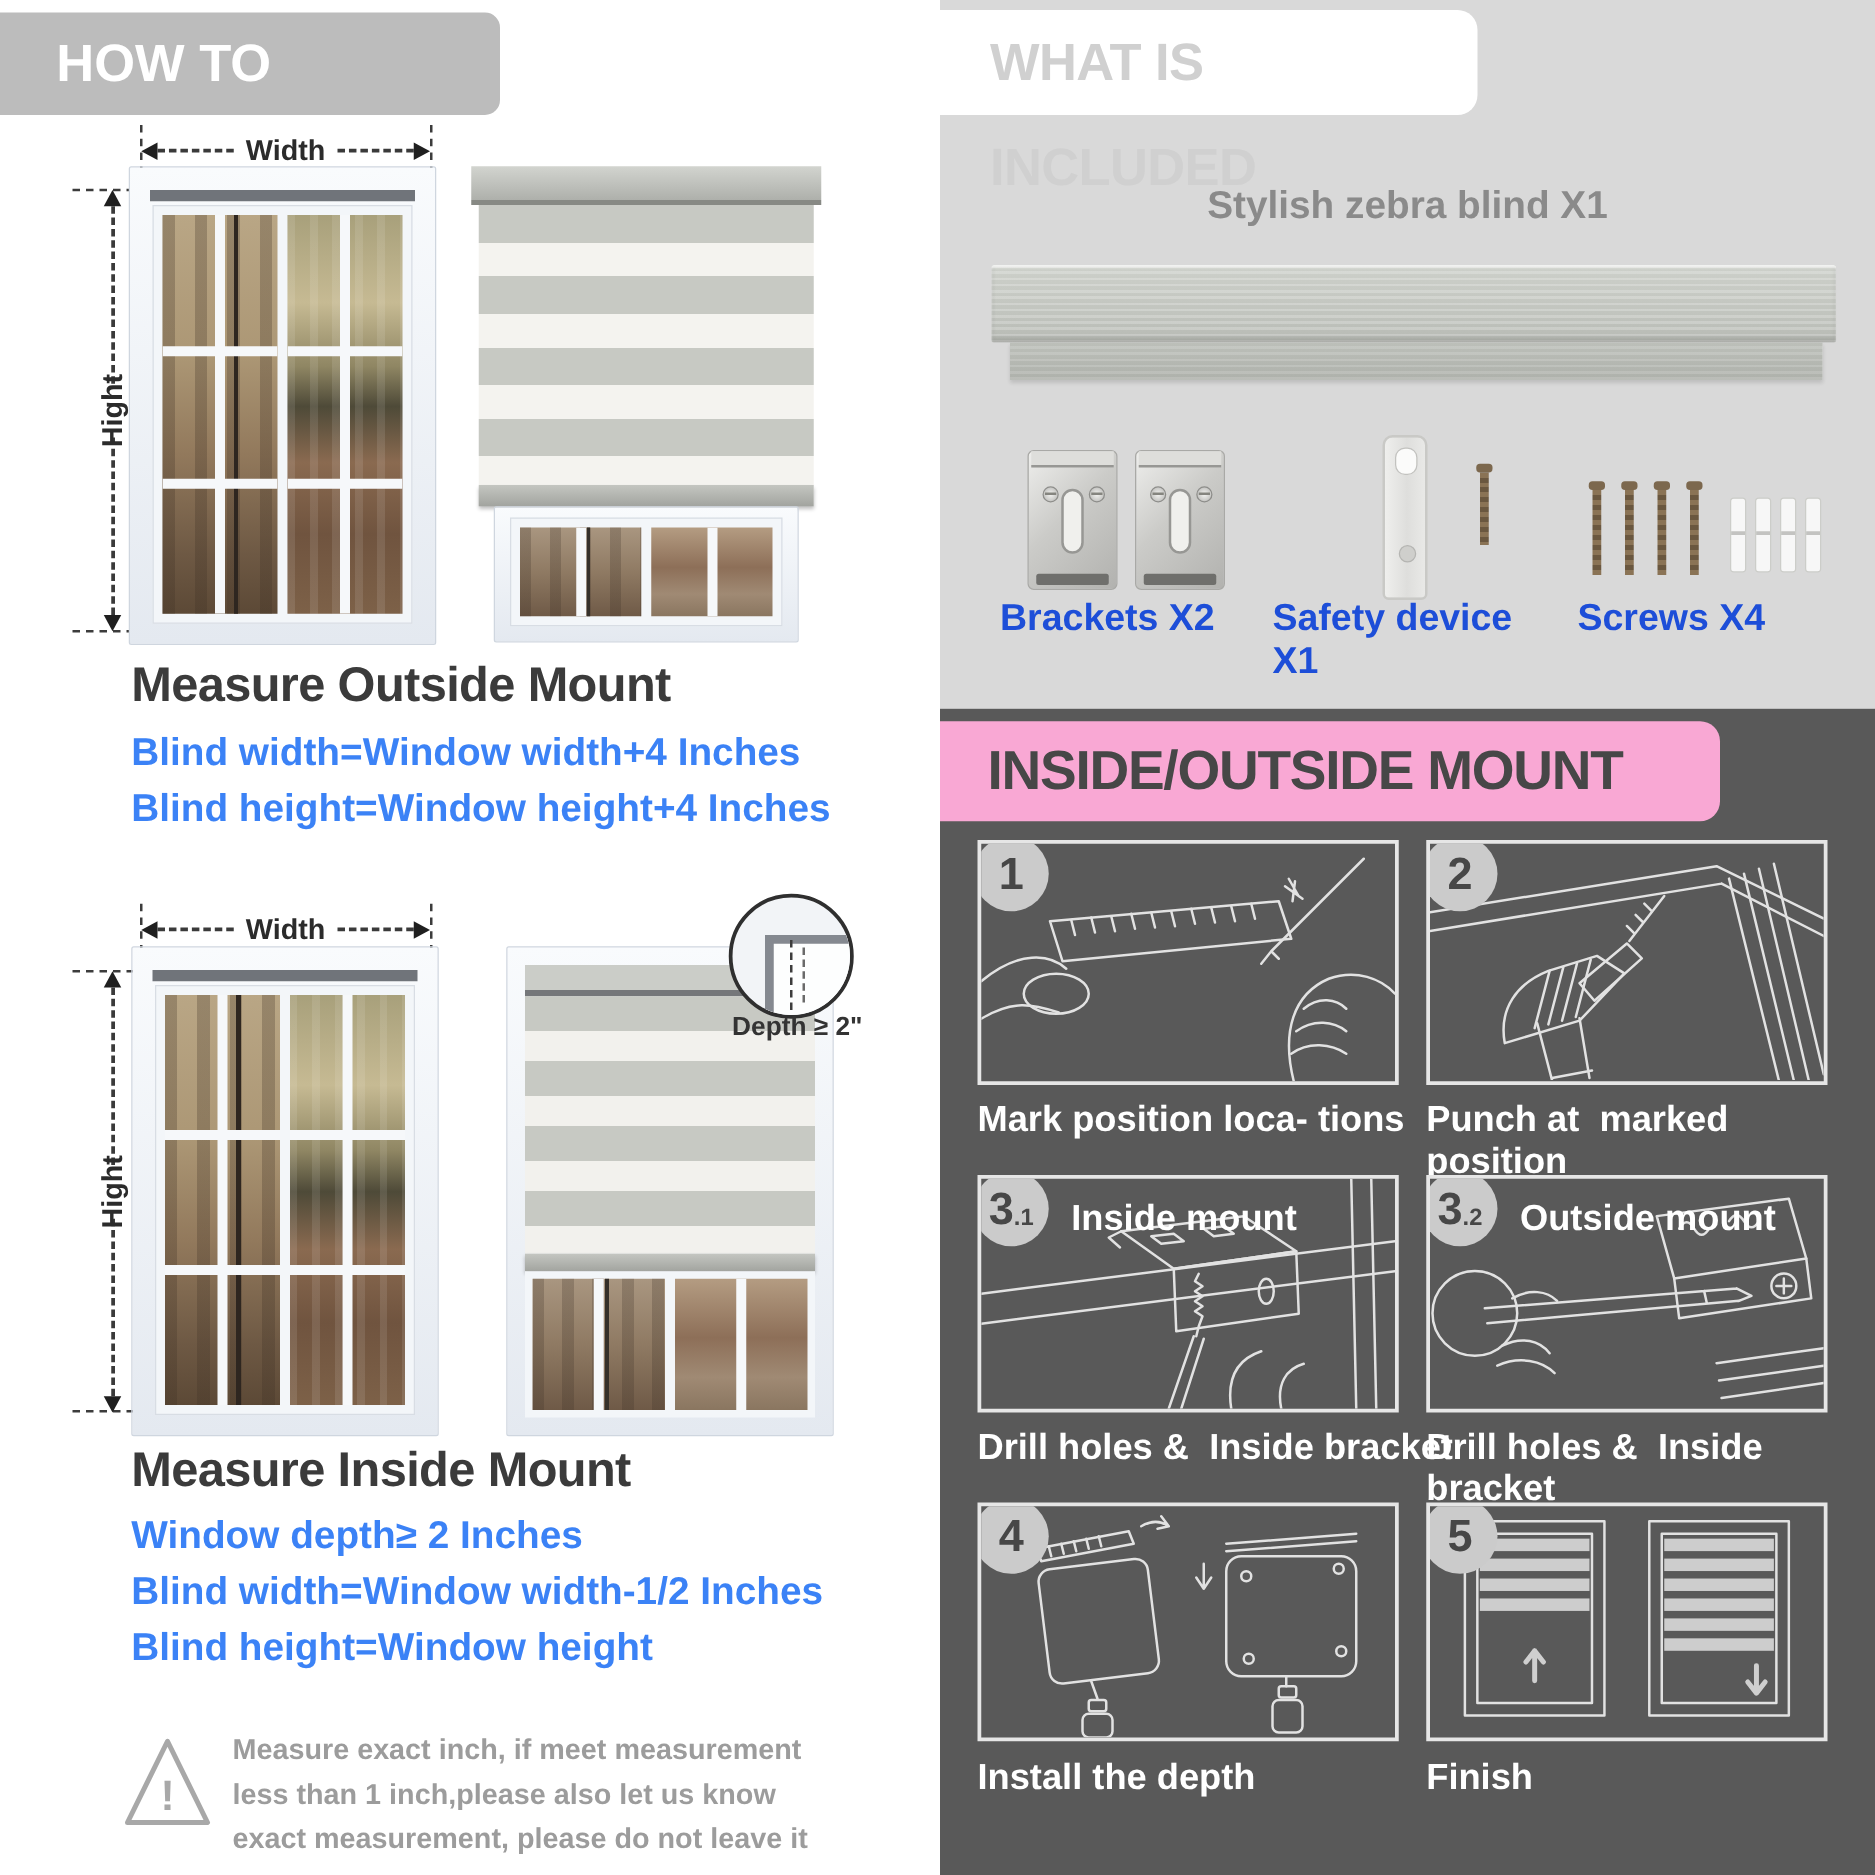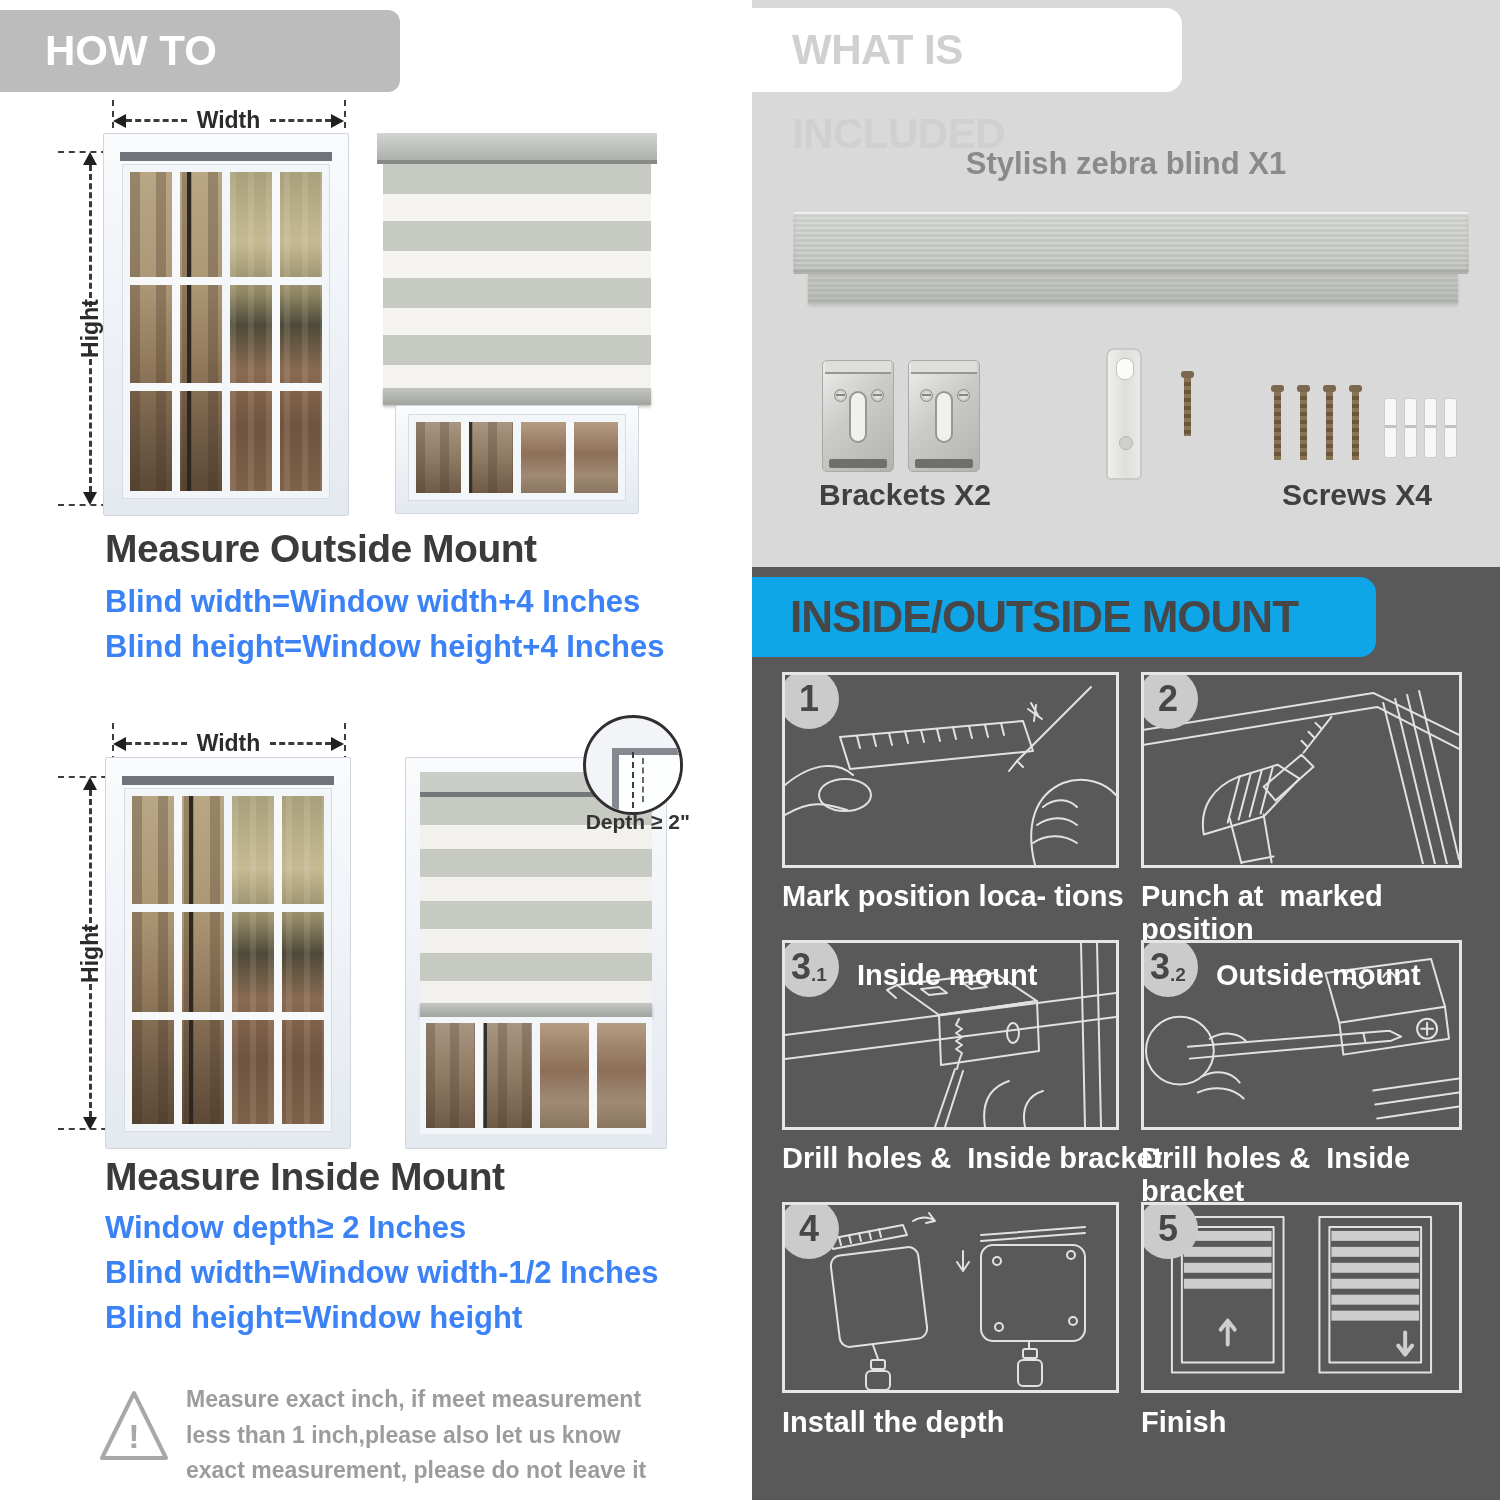--- a/index.html
+++ b/index.html
@@ -74,42 +74,42 @@
   .banner-incl{left:752px;top:8px;width:430px;height:84px;background:#fff;border-radius:0 16px 16px 0;
     color:#d0d0d0;font-weight:bold;font-size:42px;line-height:84px;padding-left:40px;box-sizing:border-box;letter-spacing:-0.5px;}
   .prod-lbl{font-size:31px;font-weight:bold;color:#8a8a8a;text-align:center;}
   .headrail{background:
      repeating-linear-gradient(0deg,rgba(255,255,255,.22) 0 2px,rgba(0,0,0,0) 2px 5px),
      linear-gradient(180deg,#cdd0ca,#c2c5bf 60%,#b7bab4);
      border-radius:2px;box-shadow:inset 0 2px 2px rgba(255,255,255,.7),inset 0 -3px 4px rgba(0,0,0,.15);}
   .valance{background:
      repeating-linear-gradient(0deg,rgba(255,255,255,.15) 0 2px,rgba(0,0,0,0) 2px 5px),
      linear-gradient(180deg,#bcbfb9,#aeb1ab);box-shadow:0 2px 3px rgba(0,0,0,.12);}
-  .itm-lbl{font-size:30px;font-weight:bold;color:#404040;text-align:center;}
+  .itm-lbl{font-size:30px;font-weight:bold;color:#1d4ed8;}
 
   .bracket{width:72px;height:112px;border-radius:5px;border:1px solid #a9a9a6;box-sizing:border-box;
     background:linear-gradient(135deg,#eeeeec,#cbcbc8 45%,#b2b2af);position:absolute;}
   .bracket .lip{position:absolute;left:2px;right:2px;top:0;height:11px;background:#dededb;border-bottom:2px solid #979794;}
   .bracket .slot{position:absolute;left:26px;top:30px;width:18px;height:52px;background:#f0f0ed;border:2px solid #979794;border-radius:9px;box-sizing:border-box;}
   .bracket .scr{position:absolute;width:13px;height:13px;border-radius:50%;background:radial-gradient(#f4f4f2,#b3b3b0);border:1px solid #8d8d8a;box-sizing:border-box;}
   .bracket .scr::after{content:"";position:absolute;left:1px;right:1px;top:4px;height:2px;background:#85857f;}
   .bracket .foot{position:absolute;left:6px;right:6px;bottom:3px;height:9px;background:#6f6f6c;border-radius:2px;}
 
   .safety{width:36px;height:132px;border-radius:8px 8px 5px 5px;border:2px solid #c9c9c6;box-sizing:border-box;
     background:linear-gradient(90deg,#efefed,#dededc 55%,#e9e9e7);position:absolute;}
   .safety .hole{position:absolute;left:8px;top:8px;width:16px;height:20px;border-radius:8px;background:#fbfbfa;border:1px solid #c2c2bf;}
   .safety .dot{position:absolute;left:11px;top:86px;width:12px;height:12px;border-radius:50%;background:#cfcfcc;border:1px solid #b5b5b2;}
 
   .screw{position:absolute;width:7px;background:repeating-linear-gradient(180deg,#8a7355 0 4px,#6a573f 4px 8px);}
   .screw::before{content:"";position:absolute;left:-3px;top:-7px;width:13px;height:7px;border-radius:3px;background:#7c684e;}
   .anchor{position:absolute;width:13px;background:rgba(255,255,255,.78);border:1px solid #cccdc9;border-radius:3px;box-sizing:border-box;}
   .anchor::after{content:"";position:absolute;left:0;right:0;top:45%;height:3px;background:rgba(160,160,156,.6);}
 
   .right-bot{left:752px;top:567px;width:748px;height:933px;background:#595959;}
-  .banner-mount{left:752px;top:577px;width:624px;height:80px;background:#0ea5e9;border-radius:0 16px 16px 0;
+  .banner-mount{left:752px;top:577px;width:624px;height:80px;background:#f9a8d4;border-radius:0 16px 16px 0;
     color:#474747;font-weight:bold;font-size:44px;line-height:80px;padding-left:38px;box-sizing:border-box;letter-spacing:-1px;}
   .panel{position:absolute;border:3px solid #e6e6e6;background:#595959;box-sizing:border-box;overflow:hidden;}
   .badge{position:absolute;top:-6px;left:-6px;width:60px;height:60px;border-radius:50%;background:#cbcbcb;
     color:#474747;display:flex;align-items:center;justify-content:center;font-weight:bold;}
   .badge .n{font-size:36px;line-height:1;}
   .badge .s{font-size:19px;line-height:1;margin-top:14px;}
   .ptitle{position:absolute;left:72px;top:16px;color:#fff;font-weight:bold;font-size:29px;}
   .caption{position:absolute;color:#fff;font-weight:bold;font-size:29px;white-space:pre-wrap;}
   .lineart{position:absolute;inset:0;}
   .lineart path,.lineart line,.lineart rect,.lineart circle,.lineart ellipse,.lineart polyline,.lineart polygon{
@@ -287,20 +287,21 @@
   <div class="screw" style="left:1274px;top:392px;height:68px;"></div>
   <div class="screw" style="left:1300px;top:392px;height:68px;"></div>
   <div class="screw" style="left:1326px;top:392px;height:68px;"></div>
   <div class="screw" style="left:1352px;top:392px;height:68px;"></div>
   <div class="anchor" style="left:1384px;top:398px;height:60px;"></div>
   <div class="anchor" style="left:1404px;top:398px;height:60px;"></div>
   <div class="anchor" style="left:1424px;top:398px;height:60px;"></div>
   <div class="anchor" style="left:1444px;top:398px;height:60px;"></div>
 
   <div class="abs itm-lbl" style="left:800px;top:478px;width:210px;">Brackets X2</div>
+  <div class="abs itm-lbl" style="left:1018px;top:478px;width:230px;">Safety device X1</div>
   <div class="abs itm-lbl" style="left:1262px;top:478px;width:190px;">Screws X4</div>
 
   <div class="abs right-bot"></div>
   <div class="abs banner-mount">
     <span>INSIDE/OUTSIDE MOUNT</span>
   </div>
 
   <div class="panel" style="left:782px;top:672px;width:337px;height:196px;">
     <svg class="lineart" viewBox="0 0 331 190">
       <path d="M55,62 L238,46 L248,76 L65,94 Z"></path>

